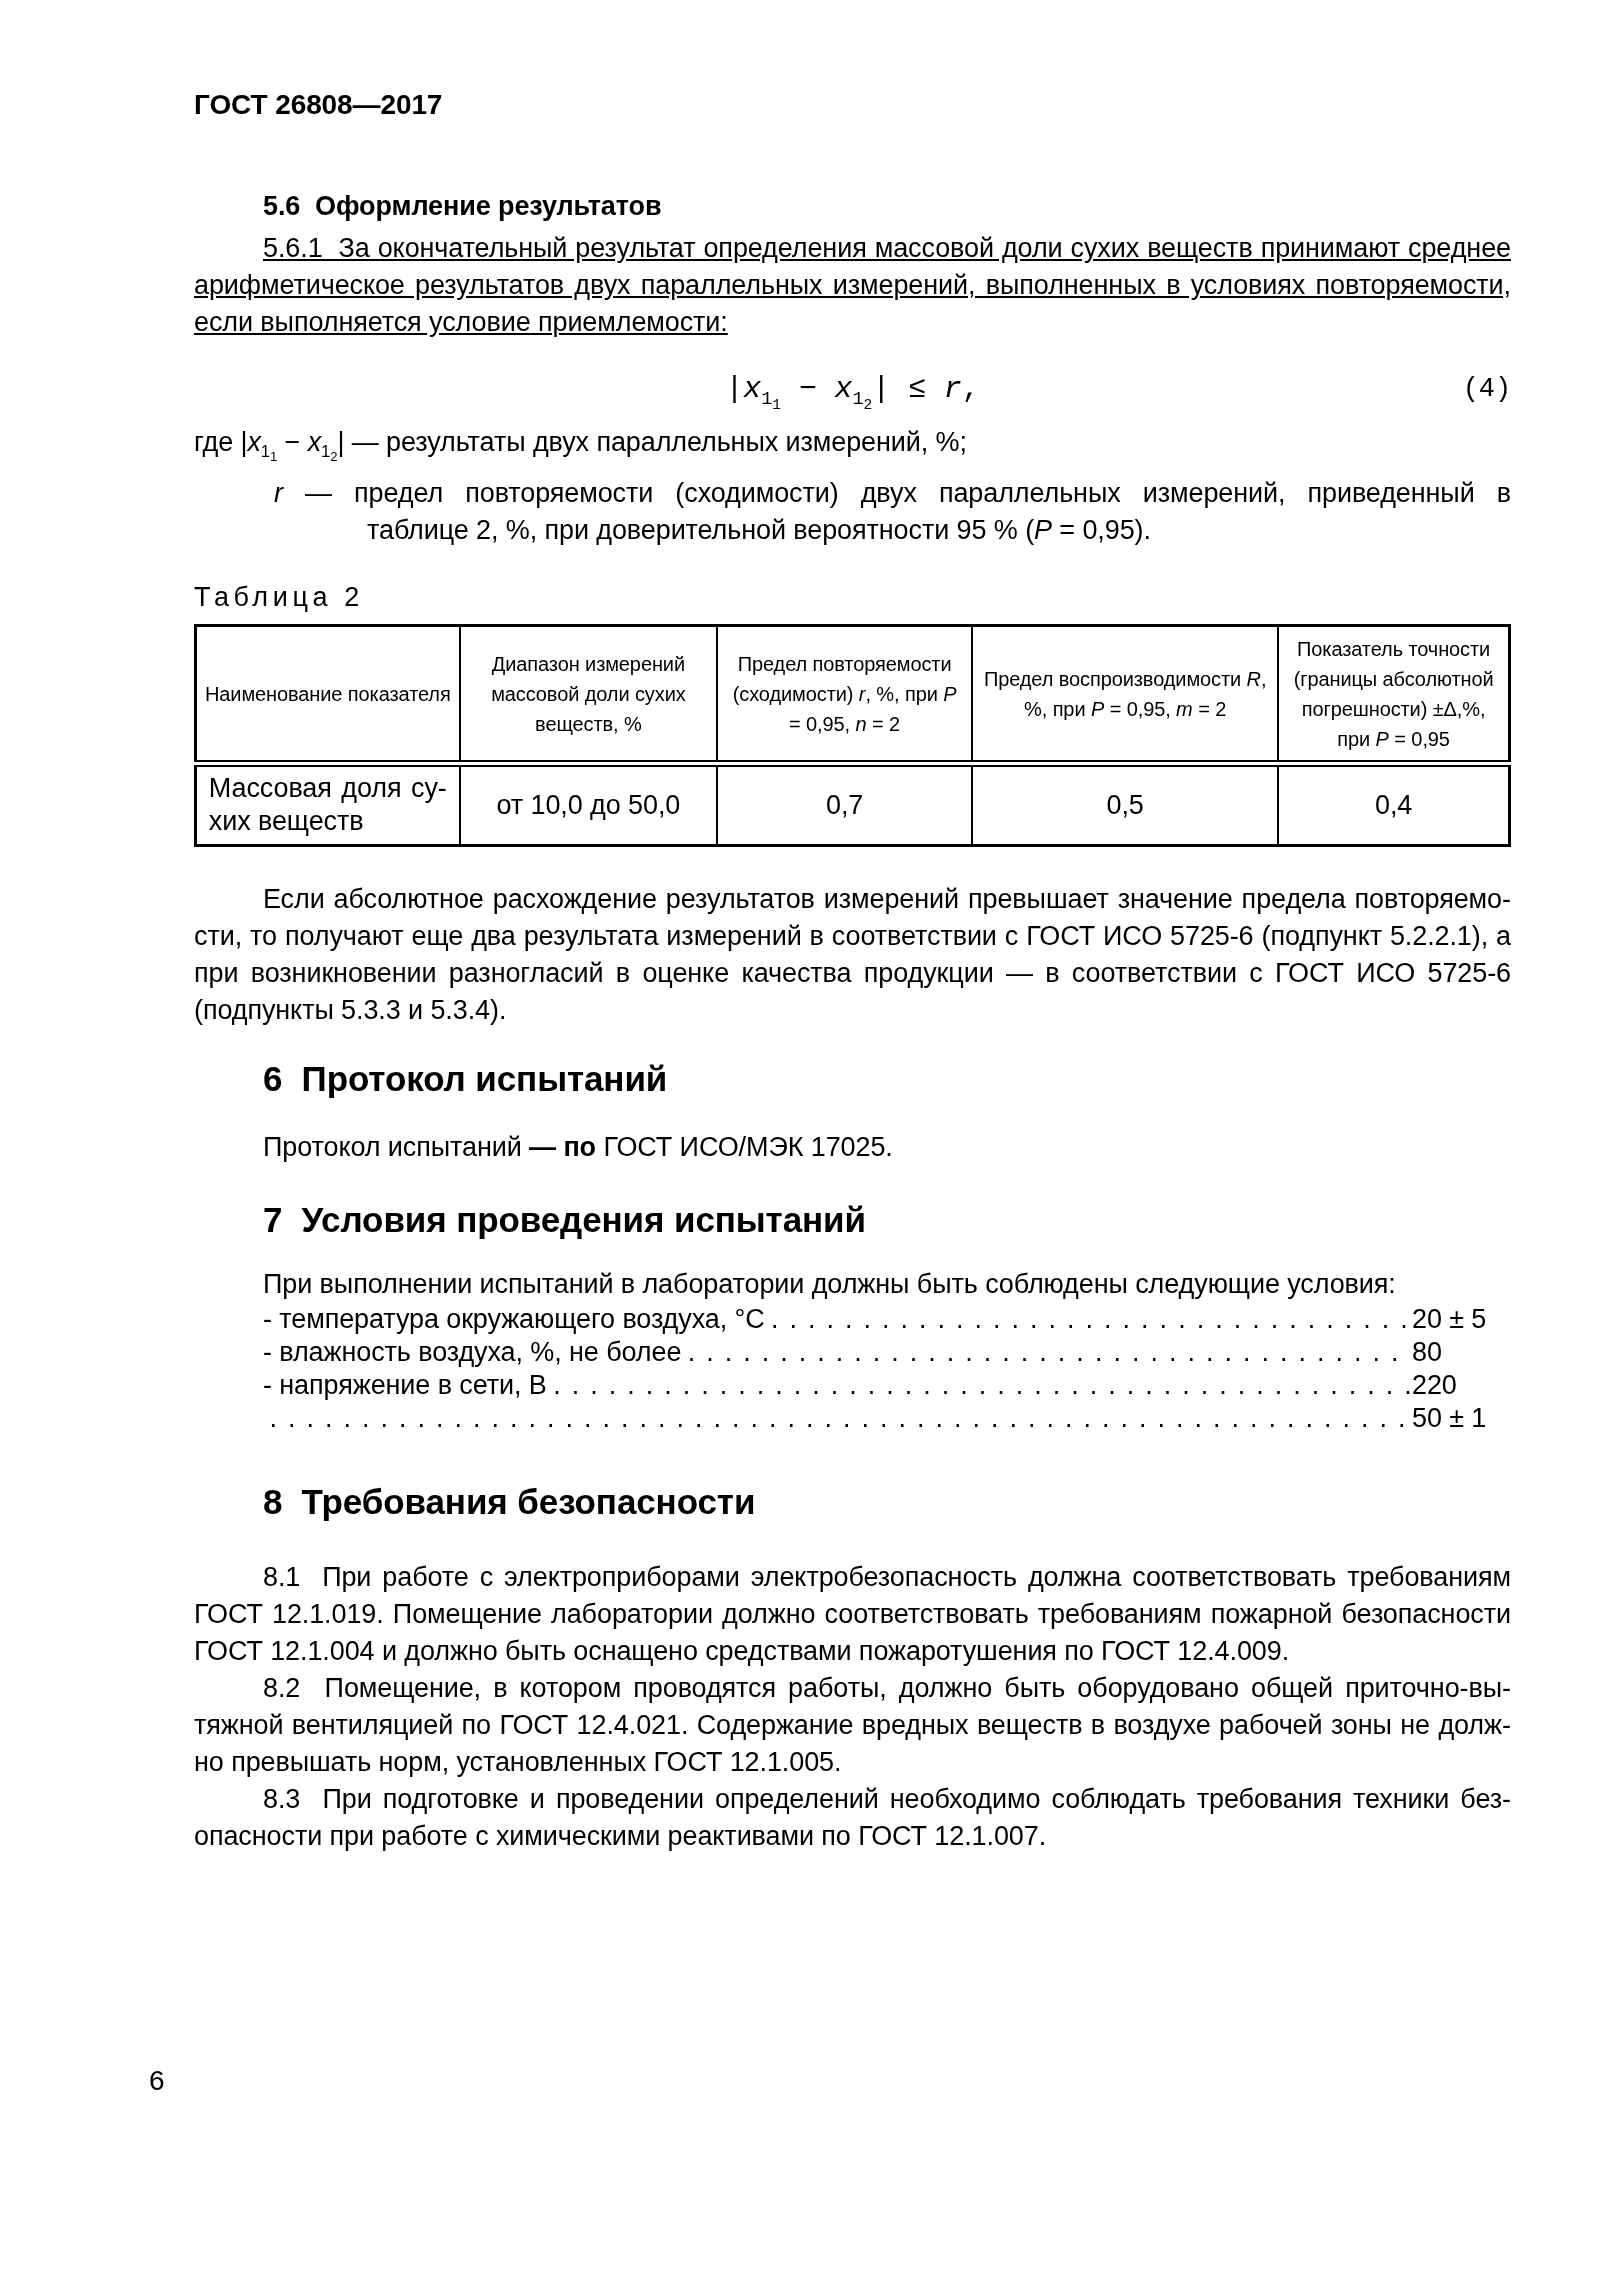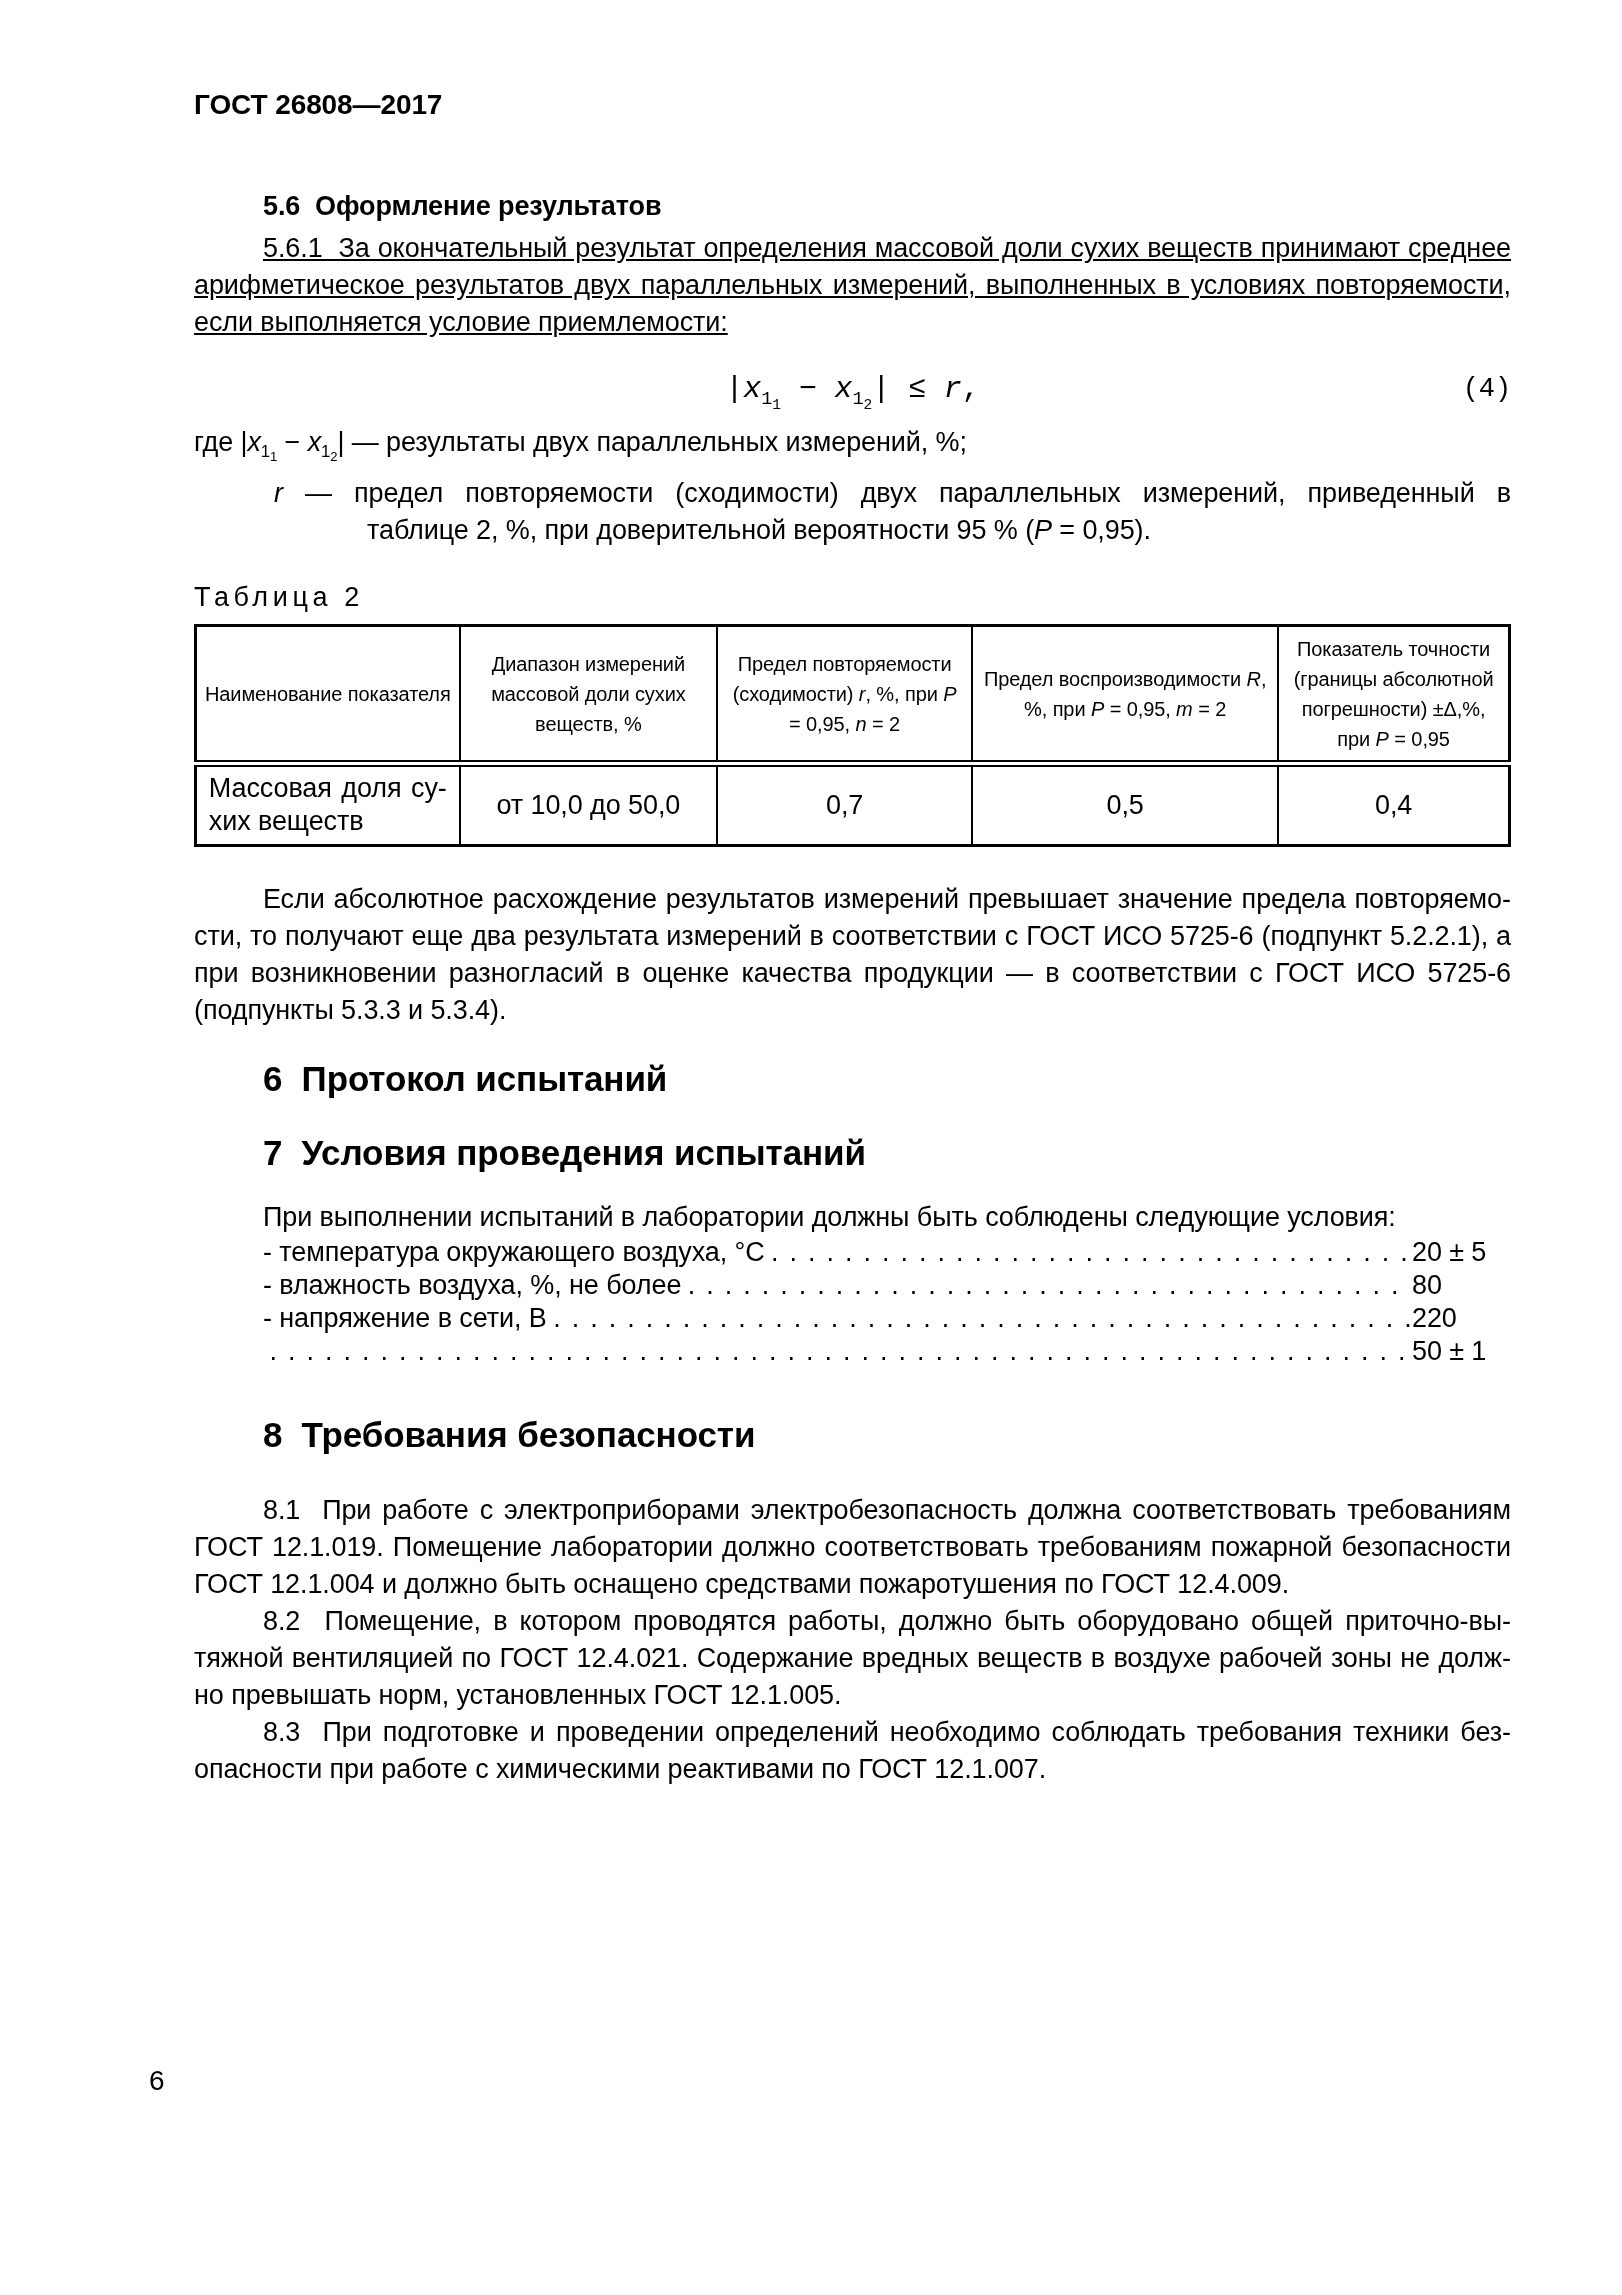--- a/index.html
+++ b/index.html
@@ -92,20 +92,21 @@
       <td class="cell-center">0,7</td>
       <td class="cell-center">0,5</td>
       <td class="cell-center">0,4</td>
     </tr>
   </tbody>
     </table>
 
   <div class="para p-esli">Если абсолютное расхождение результатов измерений превышает значение предела повторяемо­сти, то получают еще два результата измерений в соответствии с ГОСТ ИСО 5725-6 (подпункт 5.2.2.1), а при возникновении разногласий в оценке качества продукции — в соответствии с ГОСТ ИСО 5725-6 (подпункты 5.3.3 и 5.3.4).</div>
 
   <div class="h-big h6">6&nbsp; Протокол испытаний</div>
+  <div class="para p6">Протокол испытаний <b>— по</b> ГОСТ ИСО/МЭК 17025.</div>
 
   <div class="h-big h7">7&nbsp; Условия проведения испытаний</div>
   <div class="para p7intro">При выполнении испытаний в лаборатории должны быть соблюдены следующие условия:</div>
 
   <div class="cond-list">
     <div class="cond-item">
       <span class="cond-label">- температура окружающего воздуха, °С </span>
       <span class="leader">........................................................................................................................</span>
       <span class="cond-value">20 ± 5</span>
     </div>

